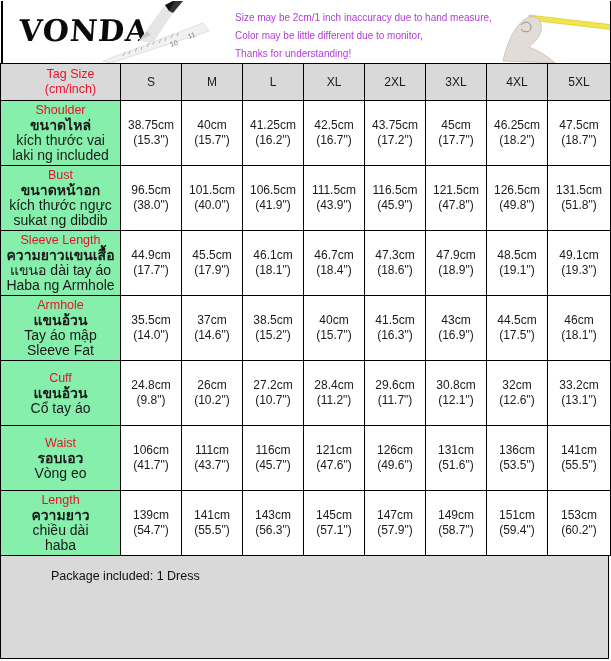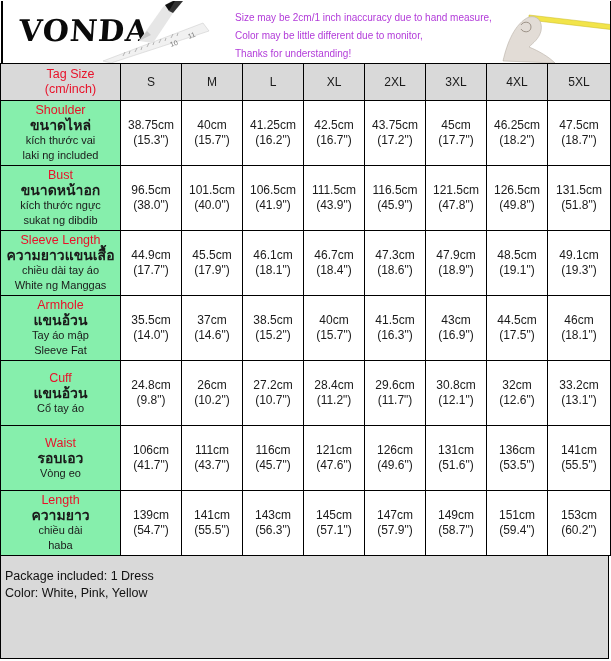--- a/index.html
+++ b/index.html
@@ -12,28 +12,28 @@
     .banner-hand { position: absolute; left: 490px; top: 2px; width: 120px; height: 60px; }
     .notes { position: absolute; left: 232px; top: 8px; font-size: 10px; line-height: 18px; color: #b23bd9; }
 
     table.size { position: absolute; left: 0; top: 63px; border-collapse: collapse; table-layout: fixed; width: 610px; }
     table.size td { border: 1.5px solid #000; text-align: center; vertical-align: middle; padding: 0; font-size: 12px; color: #1a1a1a; line-height: 15px; }
     .hdr td { height: 36px; background: #d9d9d9; font-size: 12.5px; }
     .hdr td.tag { color: #e8122a; font-size: 12.5px; padding-left: 20px; }
     .lbl { background: #86efac; }
     .lbl .en { color: #e8122a; display: block; font-size: 12.5px; }
     .lbl .th { display: block; font-weight: bold; font-size: 14px; }
-    .lbl .vi, .lbl .tl { display: block; font-size: 11px; }
+    .lbl .vi, .lbl .tl { display: block; font-size: 14px; }
     .val { background: #ffffff; font-size: 12.5px; margin-left: 45px; }
     .val span { display: block; }
     .row td { height: 64px; }
 
     .footer { position: absolute; left: 0; top: 555px; width: 607px; height: 102px; background: #d9d9d9; border: 1.5px solid #000; }
     .footer .lines { position: absolute; left: 4px; top: 12px; font-size: 12.5px; line-height: 16.5px; color: #111; }
-    .footer .lines div { white-space: nowrap; }
+    .footer .lines div { white-space: nowrap; margin-left: 46px; }
   </style>
 </head>
 <body>
 
 <div class="sheet">
 
   <div class="banner">
     <div class="brand">VONDA</div>
 
     <svg class="banner-art" viewBox="0 0 120 62">
@@ -175,22 +175,22 @@
       <td class="val">
             <span>131.5cm</span>
             <span>(51.8")</span>
           </td>
     </tr>
 
     <tr class="row">
       <td class="lbl">
         <span class="en">Sleeve Length</span>
         <span class="th">ความยาวแขนเสื้อ</span>
-        <span class="vi">chiều dài tay áo</span>
-        <span class="tl">White ng Manggas</span>
+        <span class="vi">แขนอ dài tay áo</span>
+        <span class="tl">Haba ng Armhole</span>
       </td>
       <td class="val">
             <span>44.9cm</span>
             <span>(17.7")</span>
           </td>
       <td class="val">
             <span>45.5cm</span>
             <span>(17.9")</span>
           </td>
       <td class="val">
@@ -379,17 +379,16 @@
             <span>153cm</span>
             <span>(60.2")</span>
           </td>
     </tr>
   </tbody>
     </table>
 
   <div class="footer">
     <div class="lines">
       <div>Package included: 1 Dress</div>
-      <div>Color: White, Pink, Yellow</div>
     </div>
   </div>
 
 </div>
 
 </body></html>

